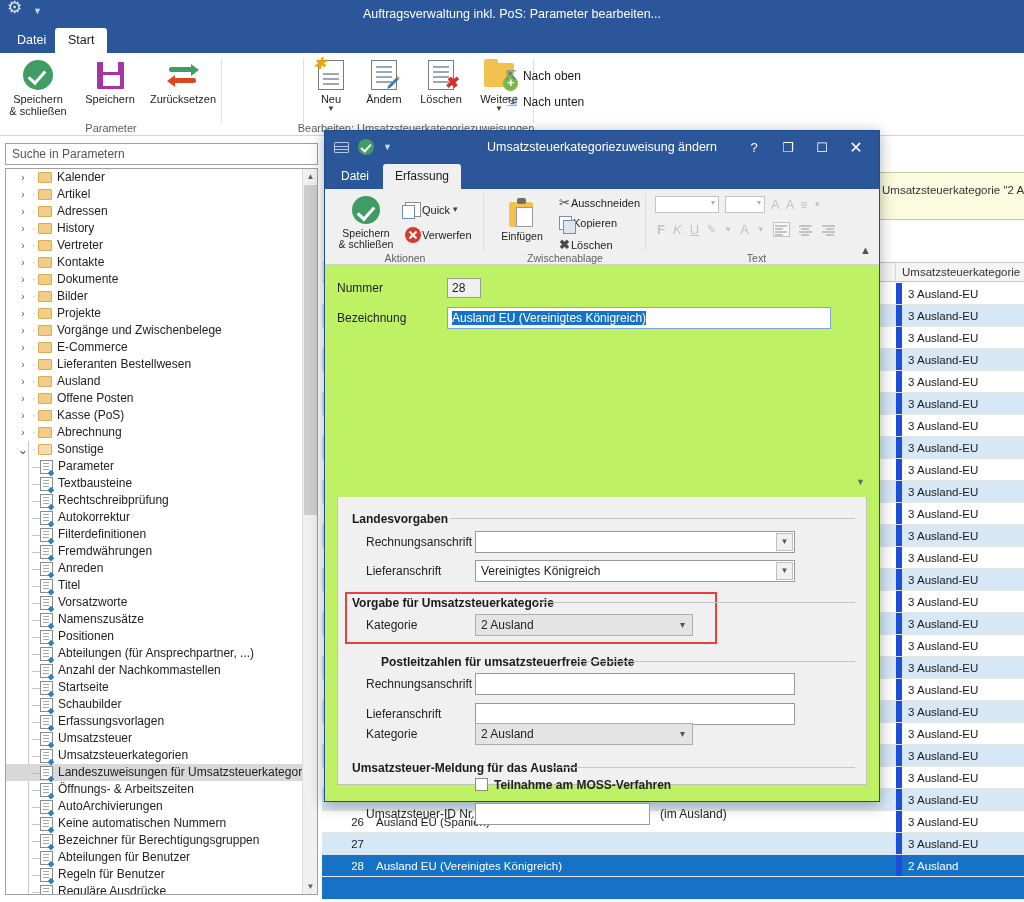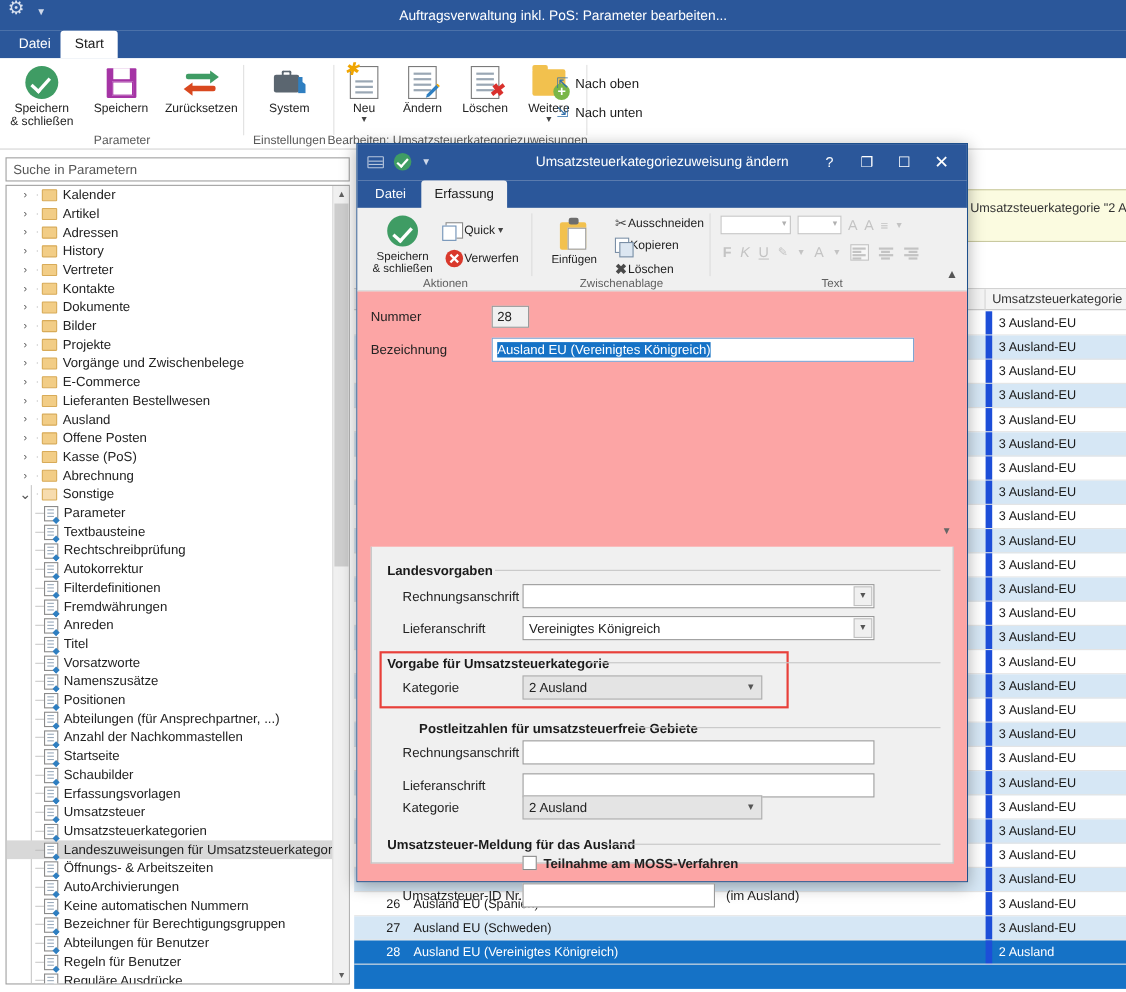--- a/index.html
+++ b/index.html
@@ -211,21 +211,21 @@
 
   .txtgrp-row { position: absolute; display: flex; align-items: center; gap: 6px; }
   .mini-combo { width: 64px; height: 17px; background: #fff; border: 1px solid #c4c4c4; position: relative; }
   .mini-combo.sm { width: 40px; }
   .mini-combo::after { content:"\25BE"; position:absolute; right:3px; top:1px; font-size:8px; color:#b0b0b0;}
   .gtxt { color: #c3c3c3; font-size: 13px; }
   .align-ic { width: 15px; height: 13px; position: relative; }
   .align-ic i { position: absolute; left: 1px; height: 1.5px; background: #c3c3c3; display:block;}
   .align-ic.boxed { border: 1px solid #c3c3c3; background: #f7f7f7; width: 17px; height: 15px;}
 
-  .dlg-body { position: absolute; left: 0; top: 134px; width: 554px; height: 536px; background: #fca5a5; padding-left: 17px; }
+  .dlg-body { position: absolute; left: 0; top: 134px; width: 554px; height: 536px; background: #bef264; padding-left: 17px; }
   .flabel { position: absolute; font-size: 12px; color: #222; }
   .fnum {
     position: absolute; background: #f0f0f0; border: 1px solid #9a9a9a;
     font-size: 12px; line-height: 18px; padding-left: 4px; color: #222;
   }
   .ftext {
     position: absolute; background: #fff; border: 1px solid #7ea6d4;
     font-size: 12px; line-height: 20px; padding-left: 4px; color: #222;
   }
   .ftext .selhl { background: #1572c6; color: #fff; }
@@ -305,33 +305,20 @@
               <i class="t1"></i>
               <i class="t2"></i>
             </span>
         </div>
         <div class="lb">Zurücksetzen</div>
       </div>
       <div class="glabel">Parameter</div>
     </div>
     <div class="rsep" style="left:221px;"></div>
 
-    <div class="rgroup" style="left:226px; width:74px;">
-      <div class="rbtn" style="left:5px;">
-        <div class="ic">
-          <span class="ic-system">
-              <i class="box"></i>
-              <i class="hdl"></i>
-              <i class="wr"></i>
-            </span>
-        </div>
-        <div class="lb">System</div>
-      </div>
-      <div class="glabel">Einstellungen</div>
-    </div>
     <div class="rsep" style="left:303px;"></div>
 
     <div class="rgroup" style="left:306px; width:280px;">
       <div class="rbtn" style="left:0px; width:50px;">
         <div class="ic">
           <span class="ic-doc ic-new">
               <i class="ln" style="top:12px"></i>
               <i class="ln" style="top:17px"></i>
               <i class="ln" style="top:22px"></i>
               <i class="star">✱</i>
@@ -541,21 +528,20 @@
           </div>
           <div class="grow-border" style="top: 547px;"></div>
           <div class="grow" style="top: 548px;">
             <div class="gcell num" style="left: 0px; width: 48px;">26</div>
             <div class="gcell txt" style="left: 48px; width: 526px;">Ausland EU (Spanien)</div>
             <div class="gcell cat" style="left: 574px; width: 128px;">3 Ausland-EU</div>
           </div>
           <div class="grow-border" style="top: 569px;"></div>
           <div class="grow alt" style="top: 570px;">
             <div class="gcell num" style="left: 0px; width: 48px;">27</div>
-            <div class="gcell txt" style="left: 48px; width: 526px;">Ausland EU (Schweden)</div>
             <div class="gcell cat" style="left: 574px; width: 128px;">3 Ausland-EU</div>
           </div>
           <div class="grow-border" style="top: 591px;"></div>
           <div class="grow sel" style="top: 592px; height: 44px;">
             <div class="gcell num" style="left: 0px; width: 48px;">28</div>
             <div class="gcell txt" style="left: 48px; width: 526px;">Ausland EU (Vereinigtes Königreich)</div>
             <div class="gcell cat" style="left: 574px; width: 128px;">2 Ausland</div>
           </div>
           <div class="grow-border" style="top: 613px;"></div>
         </div>

